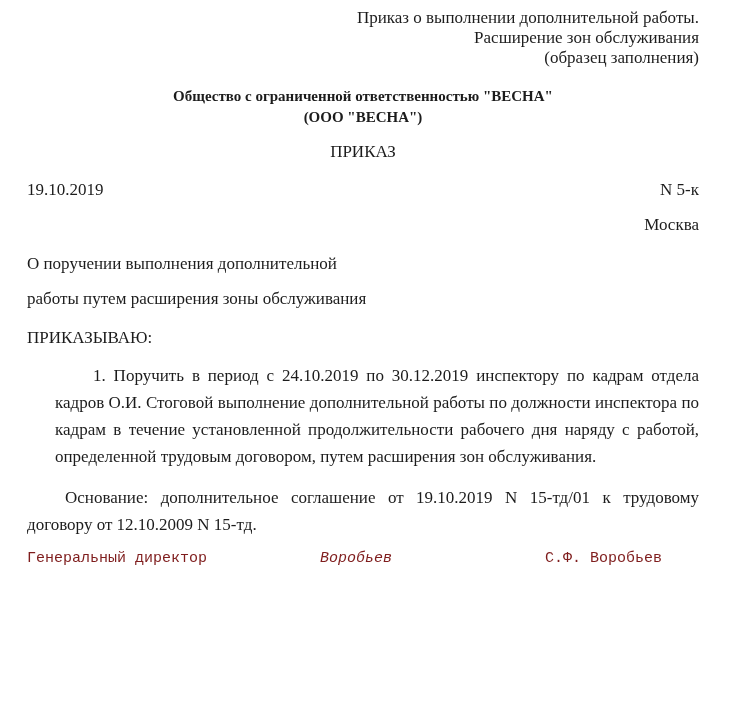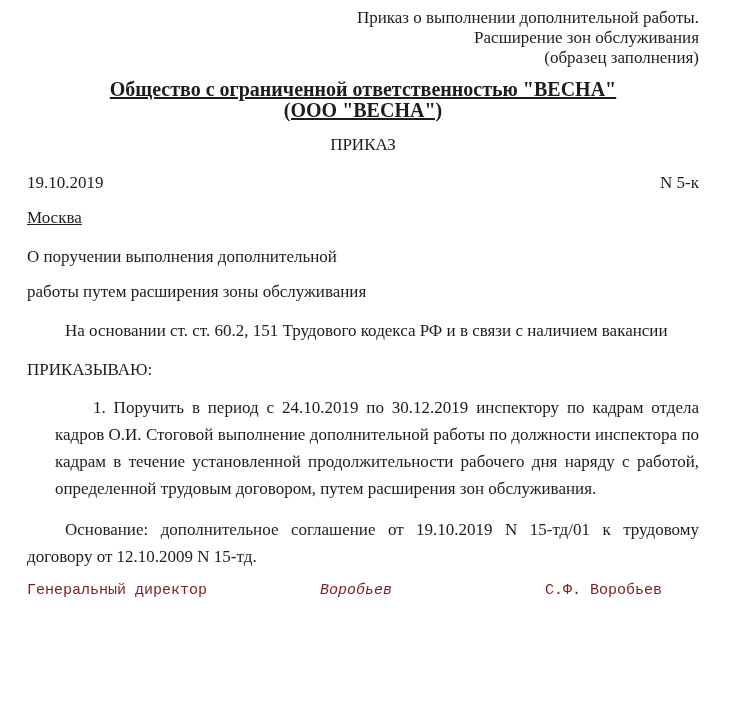--- a/index.html
+++ b/index.html
@@ -17,43 +17,41 @@
     font-family: "Liberation Serif", "DejaVu Serif", serif;
     font-size: 17px;
     padding: 8px 25px 0 27px;
     overflow: hidden;
   }
   .note {
     text-align: right;
     line-height: 20px;
   }
   .company {
-    margin-top: 11px;
+    margin-top: 18px;
     text-align: center;
     font-weight: bold;
-    font-size: 20px;
+    font-size: 15px;
     line-height: 21px;
-    text-decoration: underline;
   }
   .doctype {
     margin-top: 14px;
     text-align: center;
     line-height: 20px;
   }
   .daterow {
     margin-top: 18px;
     display: flex;
     justify-content: space-between;
     line-height: 20px;
   }
   .city {
     margin-top: 15px;
-    text-align: left;
+    text-align: right;
     line-height: 20px;
-    text-decoration: underline;
   }
   .subj {
     line-height: 20px;
   }
   .subj1 { margin-top: 19px; }
   .subj2 { margin-top: 15px; }
   .basis {
     margin-top: 19px;
     text-indent: 38px;
     line-height: 20px;
@@ -105,21 +103,20 @@
   <div class="daterow">
     <span>19.10.2019</span>
     <span>N 5-к</span>
   </div>
 
   <div class="city">Москва</div>
 
   <div class="subj subj1">О поручении выполнения дополнительной</div>
   <div class="subj subj2">работы путем расширения зоны обслуживания</div>
 
-  <div class="basis">На основании ст. ст. 60.2, 151 Трудового кодекса РФ и в связи с наличием вакансии</div>
 
   <div class="orderword">ПРИКАЗЫВАЮ:</div>
 
   <div class="para item1">1. Поручить в период с 24.10.2019 по 30.12.2019 инспектору по кадрам отдела кадров О.И. Стоговой выполнение дополнительной работы по должности инспектора по кадрам в течение установленной продолжительности рабочего дня наряду с работой, определенной трудовым договором, путем расширения зон обслуживания.</div>
 
 
   <div class="para grounds">Основание: дополнительное соглашение от 19.10.2019 N 15-тд/01 к трудовому договору от 12.10.2009 N 15-тд.</div>
 
   <div class="sig-block">
     <div class="sig-row">

